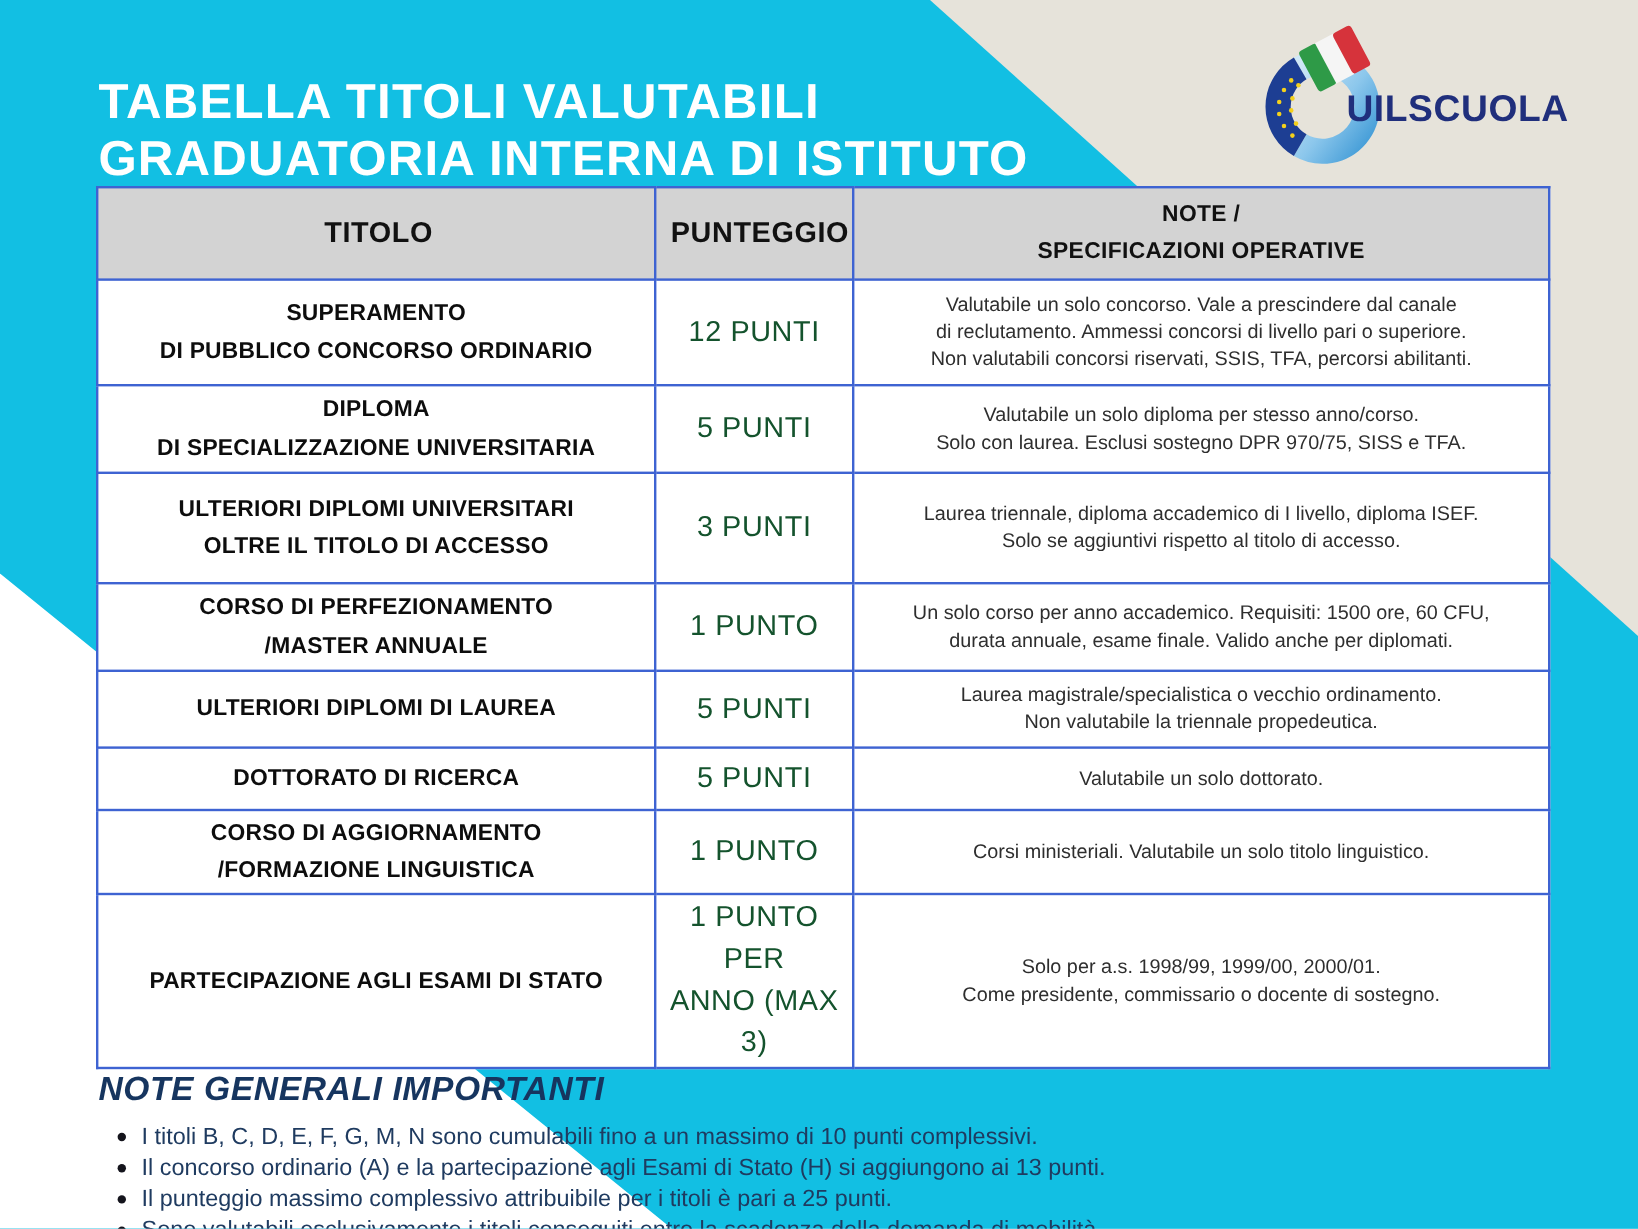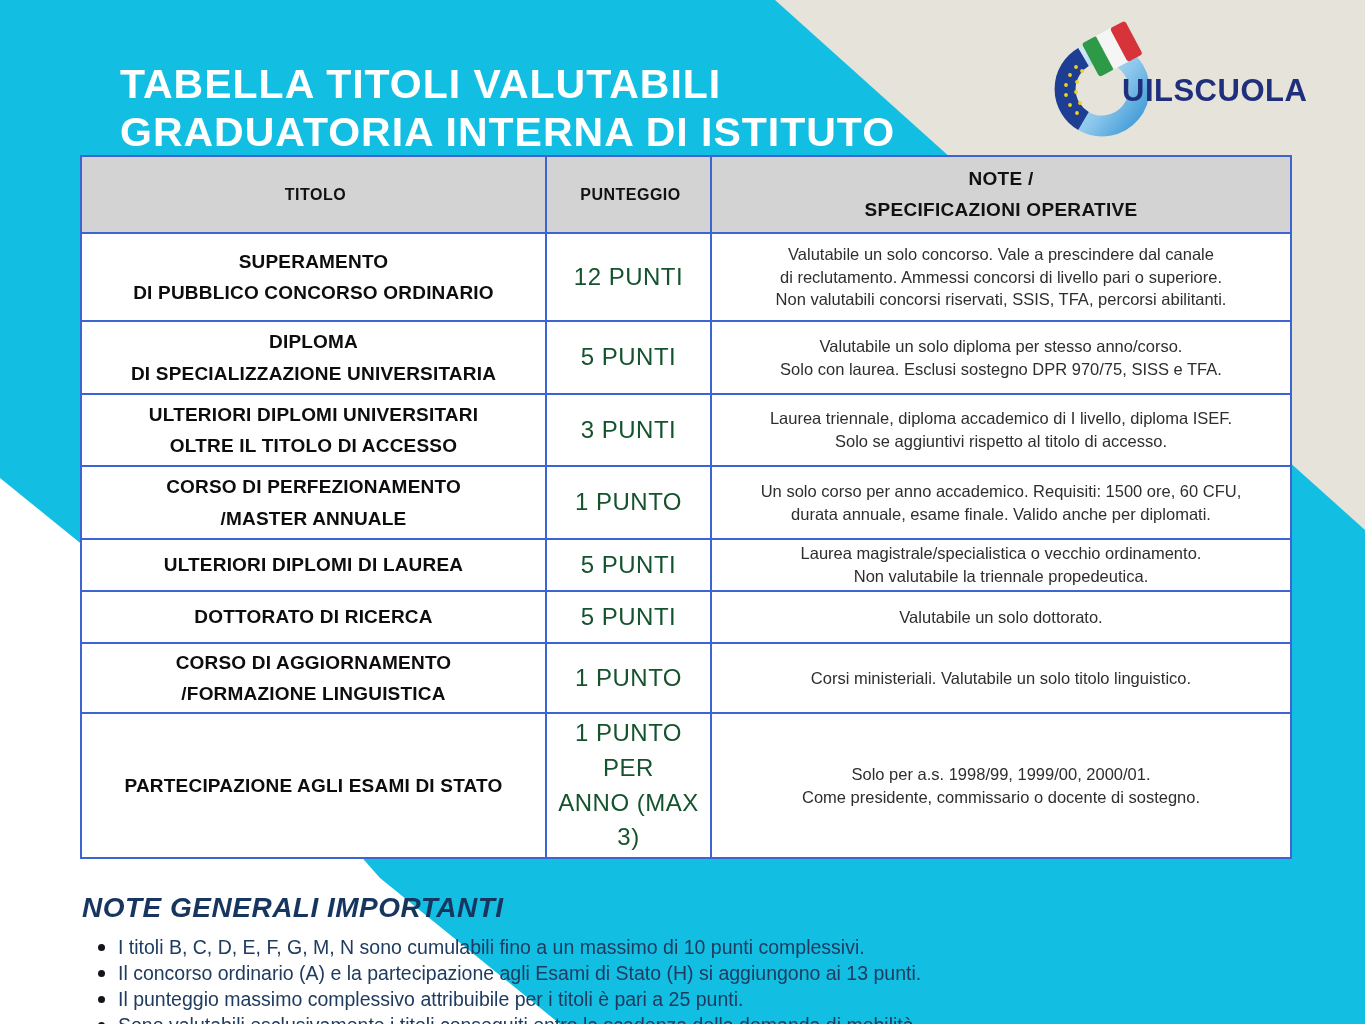--- a/index.html
+++ b/index.html
@@ -8,32 +8,32 @@
     background:#12BFE3;
     font-family:"Liberation Sans", sans-serif;
   }
   .bg{position:absolute;left:0;top:0;width:1365px;height:1024px;}
   .bg-beige{background:#E6E3DA;clip-path:polygon(775px 0px,1365px 0px,1365px 530px);}
   .bg-white{background:#FFFFFF;clip-path:polygon(0px 478px,95px 555px,380px 878px,560px 1024px,0px 1024px);}
 
   .main-title{
     position:absolute;left:82px;top:34px;
     color:#FFFFFF;font-weight:bold;font-size:41px;line-height:1.17;
-    letter-spacing:1px;white-space:pre-line;margin-left:38px;
+    letter-spacing:1px;white-space:pre-line;
   }
 
   
   .logo{position:absolute;left:1032px;top:25px;overflow:visible;}
 
   
   .table-wrap{position:absolute;left:80px;top:155px;}
   table{border-collapse:collapse;table-layout:fixed;width:1210px;background:#FFFFFF;}
   td,th{border:2px solid #3E63D2;padding:2px 8px;vertical-align:middle;}
   thead th{background:#D3D3D3;color:#111111;}
-  th.h-small{font-size:16px;letter-spacing:0.5px;padding-left:12px;}
+  th.h-small{font-size:24px;letter-spacing:0.5px;padding-left:12px;}
   th.h-note{font-size:19px;white-space:pre-line;line-height:1.6;letter-spacing:0.3px;}
   td.titolo{font-weight:bold;font-size:19px;text-align:center;white-space:pre-line;line-height:1.65;color:#0D0D0D;letter-spacing:0.2px;}
   td.punti{font-size:24px;text-align:center;white-space:pre-line;color:#14532d;line-height:1.45;letter-spacing:0.5px;border-radius:26px;}
   td.note{font-size:16.5px;text-align:center;white-space:pre-line;color:#2E2E2E;line-height:1.38;}
 
   
   .notes{position:absolute;left:82px;top:892px;width:1200px;}
   .notes-heading{font-size:28px;font-weight:bold;color:#16355F;letter-spacing:0.5px;margin:0;font-style:italic;}
   .notes-list{margin:10px 0 0 0;padding:0;list-style:none;}
   .notes-list li{display:flex;align-items:flex-start;font-size:19.5px;color:#1F3B60;line-height:26px;}
@@ -107,35 +107,35 @@
 di reclutamento. Ammessi concorsi di livello pari o superiore.
 Non valutabili concorsi riservati, SSIS, TFA, percorsi abilitanti.</td>
       </tr>
       <tr style="height:73px">
         <td class="titolo">DIPLOMA
 DI SPECIALIZZAZIONE UNIVERSITARIA</td>
         <td class="punti">5 PUNTI</td>
         <td class="note">Valutabile un solo diploma per stesso anno/corso.
 Solo con laurea. Esclusi sostegno DPR 970/75, SISS e TFA.</td>
       </tr>
-      <tr style="height:72px">
+      <tr style="height:92px">
         <td class="titolo">ULTERIORI DIPLOMI UNIVERSITARI
 OLTRE IL TITOLO DI ACCESSO</td>
         <td class="punti">3 PUNTI</td>
         <td class="note">Laurea triennale, diploma accademico di I livello, diploma ISEF.
 Solo se aggiuntivi rispetto al titolo di accesso.</td>
       </tr>
       <tr style="height:73px">
         <td class="titolo">CORSO DI PERFEZIONAMENTO
 /MASTER ANNUALE</td>
         <td class="punti">1 PUNTO</td>
         <td class="note">Un solo corso per anno accademico. Requisiti: 1500 ore, 60 CFU,
 durata annuale, esame finale. Valido anche per diplomati.</td>
       </tr>
-      <tr style="height:52px">
+      <tr style="height:64px">
         <td class="titolo">ULTERIORI DIPLOMI DI LAUREA</td>
         <td class="punti">5 PUNTI</td>
         <td class="note">Laurea magistrale/specialistica o vecchio ordinamento.
 Non valutabile la triennale propedeutica.</td>
       </tr>
       <tr style="height:52px">
         <td class="titolo">DOTTORATO DI RICERCA</td>
         <td class="punti">5 PUNTI</td>
         <td class="note">Valutabile un solo dottorato.</td>
       </tr>

